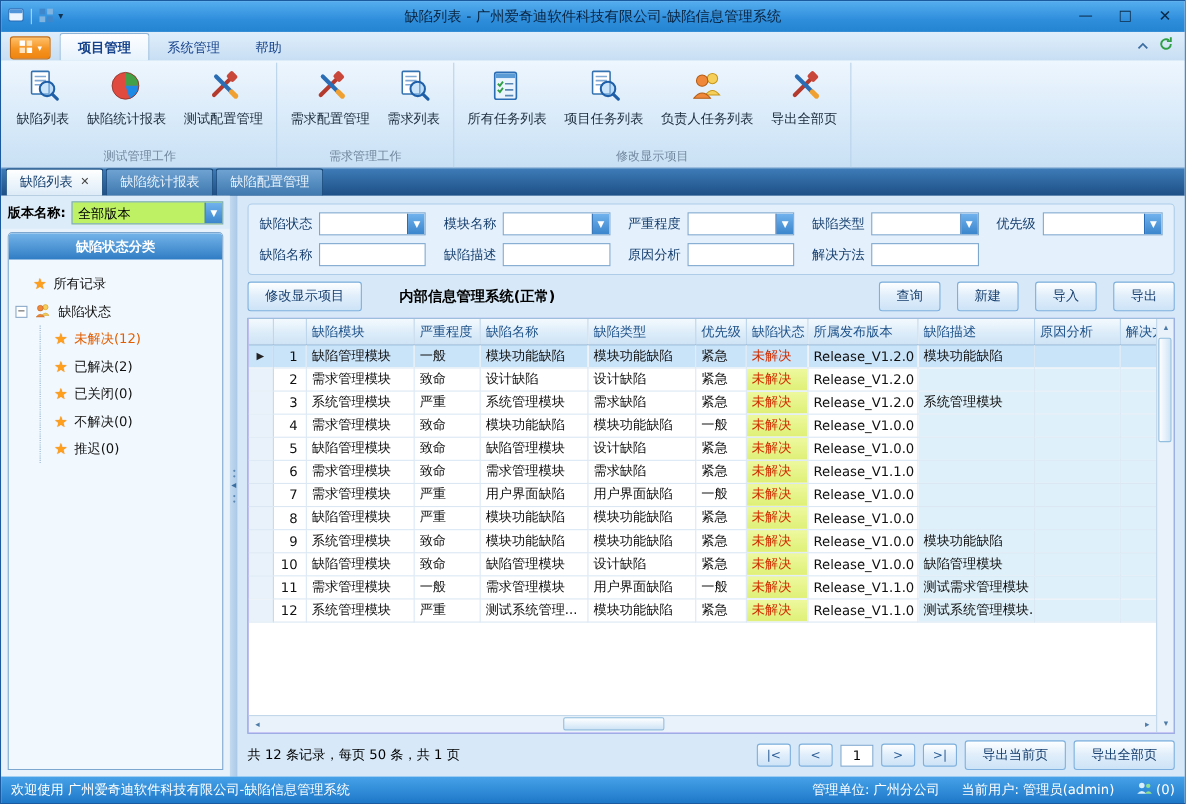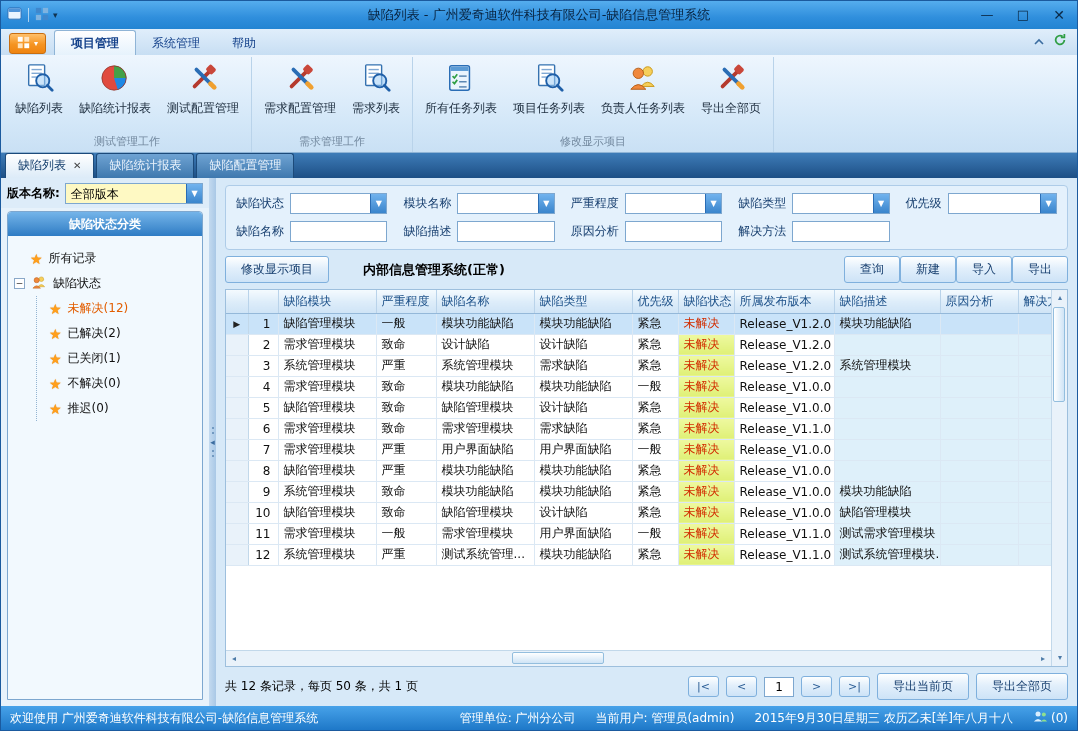--- a/index.html
+++ b/index.html
@@ -50,21 +50,21 @@
   .dclose { font-size:10px; color:#444; }
 
   
   .content { flex:1; display:flex; min-height:0; }
 
   
   .sidebar { width:208px; flex:0 0 208px; background:#e7f2fb; display:flex; flex-direction:column; }
   .version-row { height:30px; flex:0 0 30px; display:flex; align-items:center; gap:5px; padding:0 6px;
                  background:#ddecf9; }
   .vlabel { font-size:12px; font-weight:bold; color:#000; white-space:nowrap; }
-  .combo { flex:1; height:21px; background:#fef9c3; border:1px solid #7da7cf; display:flex; overflow:hidden; }
+  .combo { flex:1; height:21px; background:#bef264; border:1px solid #7da7cf; display:flex; overflow:hidden; }
   .combo-val { flex:1; padding:2px 5px; font-size:12px; color:#000; white-space:nowrap; overflow:hidden; }
   .combo-btn { width:16px; flex:0 0 16px; background:linear-gradient(#71b3ee,#3a85cc); color:#fff; font-size:8px;
                text-align:center; line-height:19px; border-left:1px solid #2a6db5; }
   .side-panel { flex:1; margin:3px 6px 6px; border:1px solid #7da7cf; border-radius:4px 4px 0 0;
                 background:#f2f9fe; overflow:hidden; display:flex; flex-direction:column; }
   .side-header { height:24px; flex:0 0 24px; line-height:24px; text-align:center;
                  background:linear-gradient(#74b4e9,#2f7cc4); color:#fff; font-size:12px; font-weight:bold;
                  border-radius:3px 3px 0 0; }
   .tree { flex:1; padding:10px 6px; font-size:12px; }
   .titem { height:25px; display:flex; align-items:center; gap:6px; cursor:default; white-space:nowrap; }
@@ -91,21 +91,21 @@
   .fcell { display:flex; align-items:center; gap:6px; min-width:0; }
   .flabel { font-size:12px; color:#173f6f; white-space:nowrap; }
   .fcombo { flex:1; height:21px; background:#fff; border:1px solid #7da7cf; display:flex; overflow:hidden; min-width:0; }
   .ftext { flex:1; height:21px; border:1px solid #7da7cf; font-size:12px; padding:0 4px; min-width:0;
            font-family:inherit; background:#fff; }
 
   .toolbar { display:flex; align-items:center; }
   .btn { background:linear-gradient(#feffff,#e2effb 45%,#cde3f7); border:1px solid #7fb0dd; border-radius:3px;
          color:#173f6f; font-size:12px; padding:4px 15px; font-family:inherit; cursor:default; white-space:nowrap; }
   .sys-label { margin-left:34px; font-size:13px; font-weight:bold; color:#000; }
-  .tb-actions { margin-left:auto; display:flex; }
+  .tb-actions { margin-left:auto; display:flex; gap:15px; }
 
   
   .grid-wrap { flex:1; min-height:0; border:1px solid #9dbfdd; background:#8b5cf6; display:flex; }
   .grid-left { flex:1; min-width:0; display:flex; flex-direction:column; }
   .grid-clip { flex:1; overflow:hidden; background:#fff; }
   table.grid { border-collapse:collapse; table-layout:fixed; width:902px; }
   .grid th { height:23px; background:linear-gradient(#f4fafe,#dcecf9 55%,#cfe4f6); border-right:1px solid #b9d3ea;
              border-bottom:1px solid #94b8d9; color:#1d5189; font-weight:normal; font-size:12px; text-align:left;
              padding:0 5px; white-space:nowrap; overflow:hidden; }
   .grid td { height:21px; border-right:1px solid #dbe8f4; border-bottom:1px solid #dbe8f4; padding:0 5px;
@@ -348,21 +348,21 @@
               <div class="titem">
                 <span class="star">★</span>
                 <span class="tlabel hot">未解决(12)</span>
               </div>
               <div class="titem">
                 <span class="star">★</span>
                 <span class="tlabel">已解决(2)</span>
               </div>
               <div class="titem">
                 <span class="star">★</span>
-                <span class="tlabel">已关闭(1)</span>
+                <span class="tlabel">已关闭(0)</span>
               </div>
               <div class="titem">
                 <span class="star">★</span>
                 <span class="tlabel">不解决(0)</span>
               </div>
               <div class="titem">
                 <span class="star">★</span>
                 <span class="tlabel">推迟(0)</span>
               </div>
             </div>
@@ -686,21 +686,20 @@
       </div>
 
     </div>
   </div>
 
   <div class="statusbar">
     <span>欢迎使用 广州爱奇迪软件科技有限公司-缺陷信息管理系统</span>
     <div class="sb-right">
       <span>管理单位: 广州分公司</span>
       <span>当前用户: 管理员(admin)</span>
-      <span>2015年9月30日星期三 农历乙未[羊]年八月十八</span>
       <span class="sb-users">
         <span><svg width="15" height="13" viewBox="0 0 18 14">
               <circle cx="6" cy="4" r="3" fill="#d9efff"></circle>
               <path d="M1 13 q5-6 10 0 Z" fill="#d9efff"></path>
               <circle cx="13" cy="4.5" r="2.4" fill="#8fe08f"></circle>
               <path d="M9.5 13 q3.8-5 7.5 0 Z" fill="#8fe08f"></path>
             </svg></span>
         <span>(0)</span>
       </span>
     </div>

